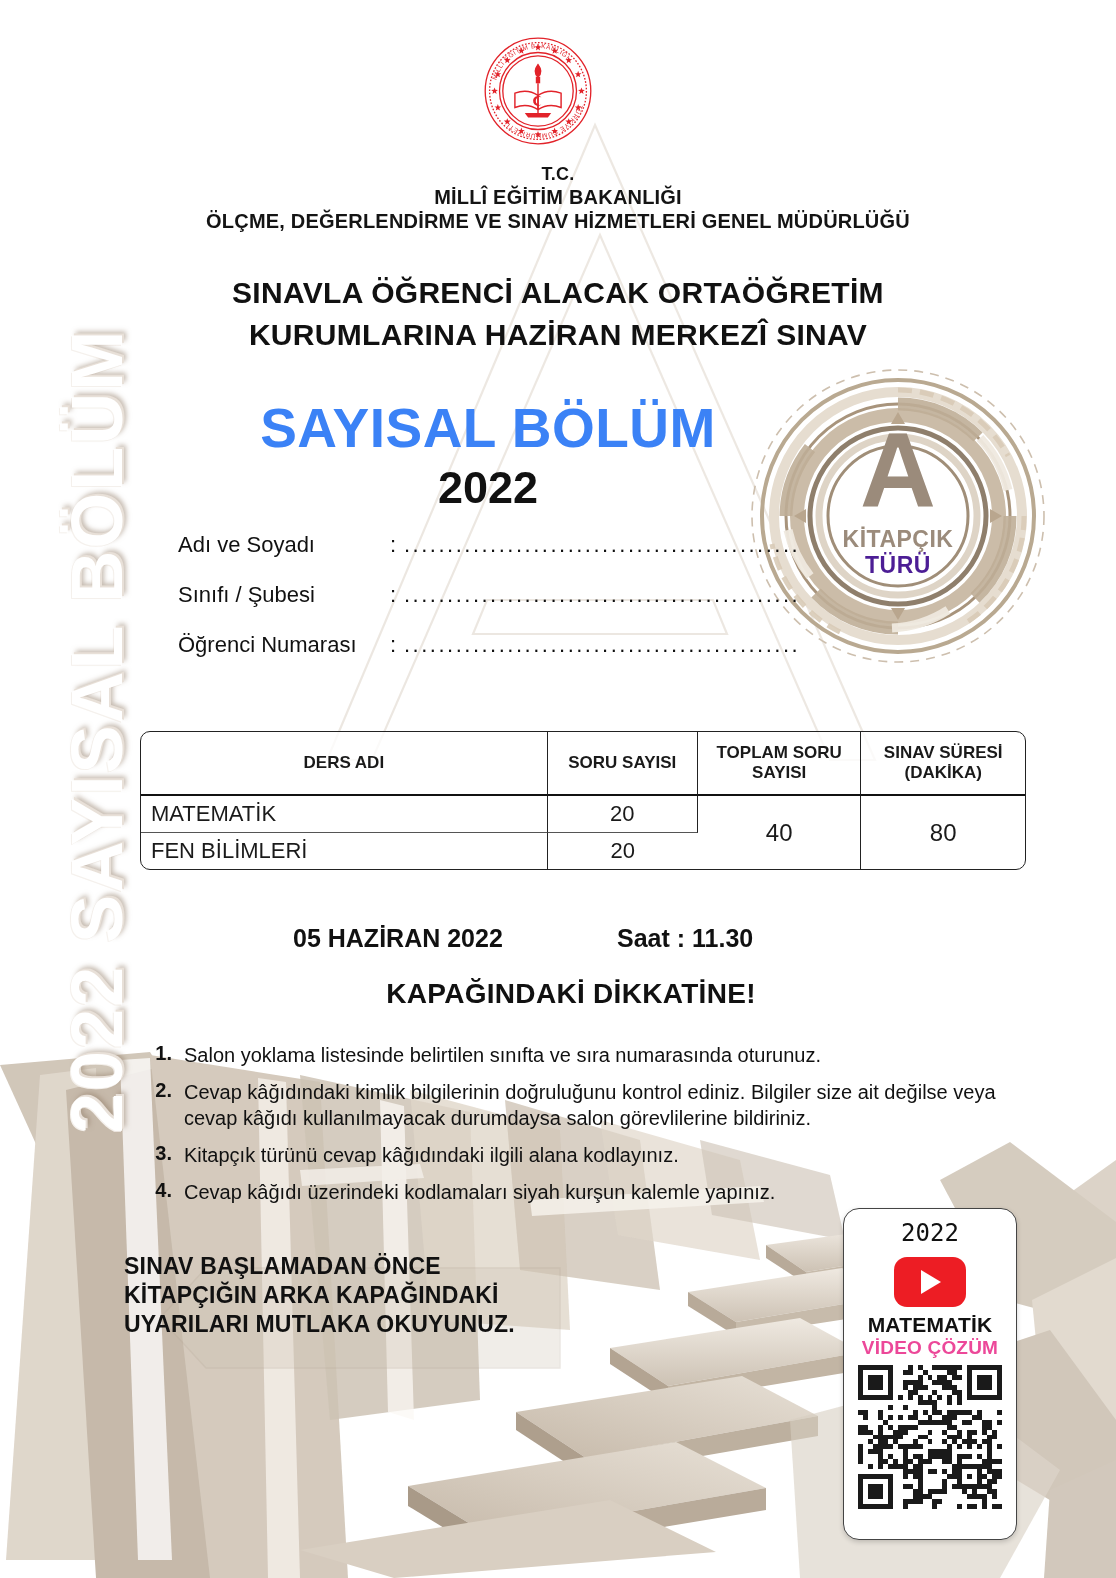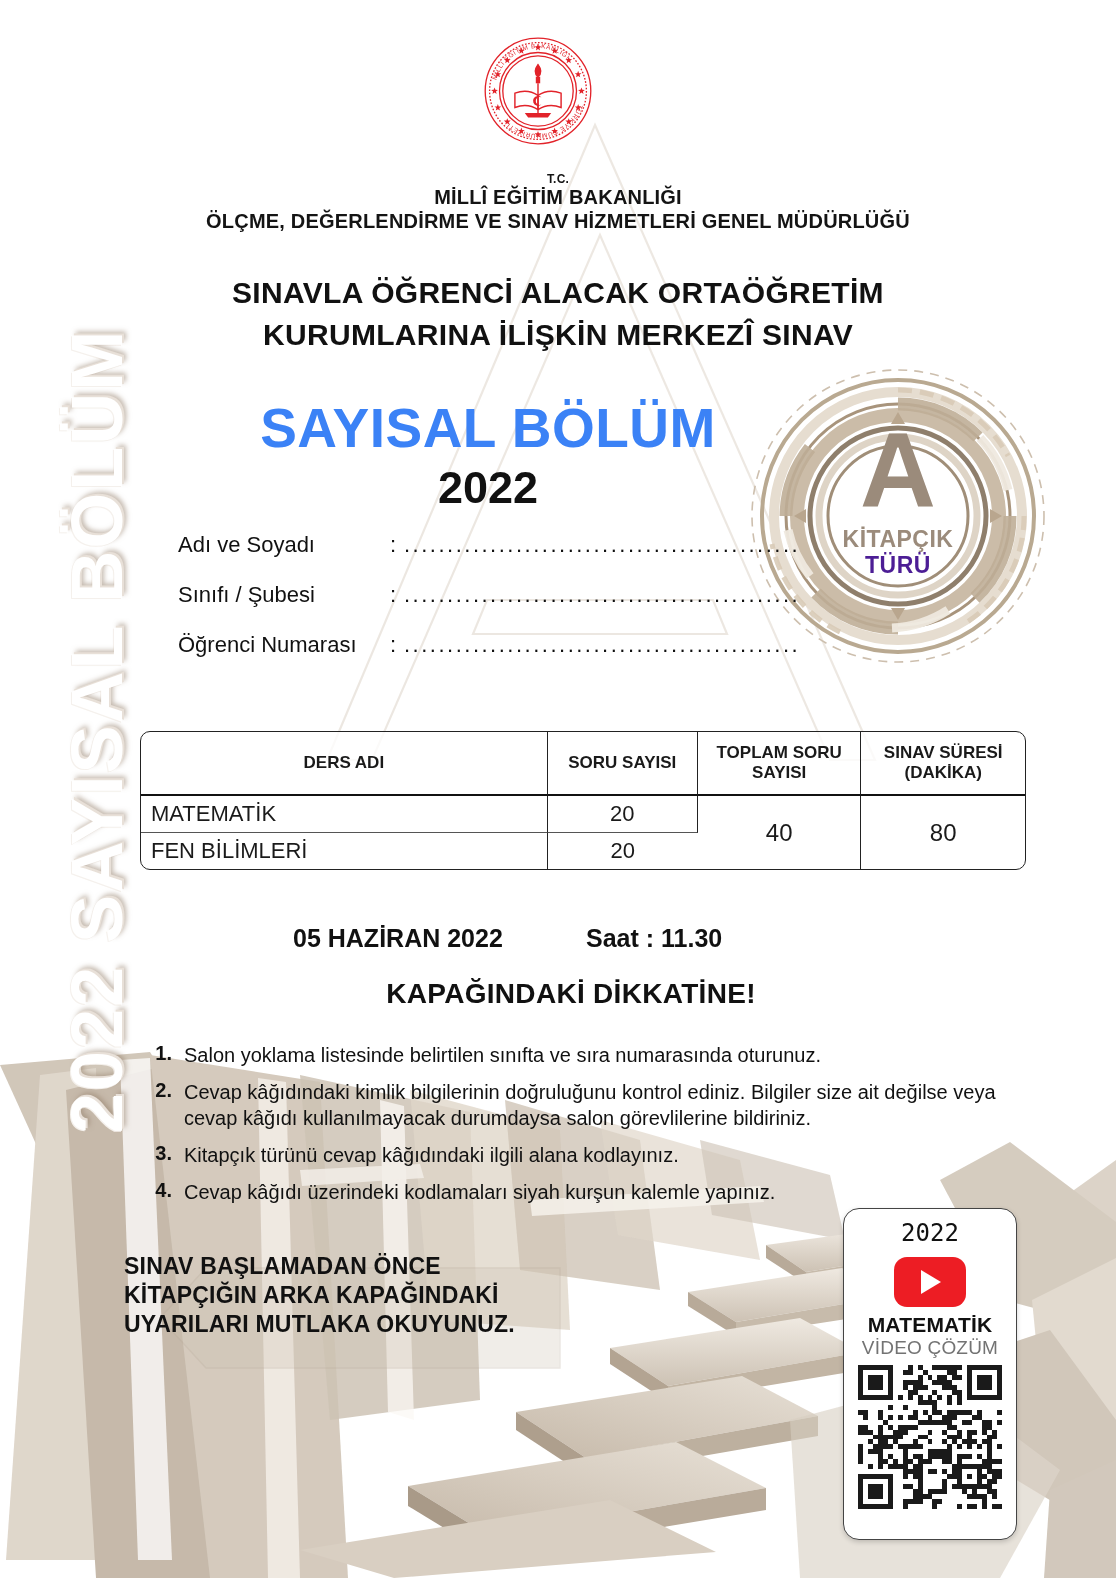--- a/index.html
+++ b/index.html
@@ -20,21 +20,21 @@
     z-index:2;
   }
 
   
   #content{position:absolute;left:0;top:0;width:1116px;height:1578px;z-index:3;}
 
   #logo{position:absolute;left:483px;top:36px;width:110px;height:110px;}
 
   .ministry{position:absolute;left:108px;width:900px;text-align:center;
             font-weight:bold;color:#141414;}
-  #m1{top:172px;font-size:12px;letter-spacing:.2px;}
+  #m1{top:164px;font-size:18px;letter-spacing:.2px;}
   #m2{top:186px;font-size:20px;letter-spacing:.2px;text-align:center;}
   #m3{top:210px;font-size:20px;letter-spacing:.2px;}
 
   .exam-head{position:absolute;left:108px;width:900px;text-align:center;
              font-weight:bold;font-size:30px;color:#111;letter-spacing:.3px;}
   #e1{top:276px;}
   #e2{top:318px;}
 
   #main-title{position:absolute;left:108px;width:760px;text-align:center;
      top:396px;font-size:55px;font-weight:bold;letter-spacing:.5px;color:#3b82f6;}
@@ -71,21 +71,21 @@
            border-bottom:2.5px solid #111;}
   tbody td{font-size:22px;font-weight:normal;height:36px;}
   td.ders{text-align:left;padding-left:10px;}
   tbody tr:first-child td.ders,tbody tr:first-child td.soru{border-bottom:1px solid #555;}
   td.span{border-bottom:none;font-size:24px;}
 
   
   #date-line{position:absolute;top:924px;left:128px;width:886px;
              font-size:25px;font-weight:bold;color:#111;}
   #date-line .d{position:absolute;left:165px;}
-  #date-line .t{position:absolute;left:458px;}
+  #date-line .t{position:absolute;left:489px;}
 
   #dikkat{position:absolute;top:978px;left:128px;width:886px;text-align:center;
           font-size:28px;font-weight:bold;color:#111;letter-spacing:.3px;}
 
   
   #notes{position:absolute;left:140px;top:1042px;width:900px;}
   .note{display:flex;margin-bottom:11px;}
   .note .num{width:32px;flex:none;text-align:right;padding-right:12px;
              font-size:20px;font-weight:bold;color:#111;}
   .note .txt{flex:1;font-size:20px;line-height:1.3;color:#111;}
@@ -102,21 +102,21 @@
   #qr-card .yr{position:absolute;left:0;top:10px;width:172px;text-align:center;
       font-size:24px;color:#111;font-family:"DejaVu Sans Mono",monospace;}
   #qr-card .play{position:absolute;left:50px;top:48px;width:72px;height:50px;
       background:#ED1D24;border-radius:13px;}
   #qr-card .play:after{content:"";position:absolute;left:27px;top:13px;
       border-left:20px solid #fff;border-top:12px solid transparent;
       border-bottom:12px solid transparent;}
   #qr-card .t1{position:absolute;left:0;top:104px;width:172px;text-align:center;
       font-size:21px;font-weight:bold;color:#111;letter-spacing:.2px;}
   #qr-card .t2{position:absolute;left:0;top:128px;width:172px;text-align:center;
-      font-size:19px;font-weight:normal;color:#737373;letter-spacing:.2px;}
+      font-size:19px;font-weight:bold;color:#ec4899;letter-spacing:.2px;}
   #qr-card .qr{position:absolute;left:14px;top:156px;width:144px;height:144px;}
 </style>
 </head>
 <body>
 
 <svg id="bg" viewBox="0 0 1116 1578">
   <defs>
     <linearGradient id="gA" x1="0" y1="0" x2="1" y2="1">
       <stop offset="0" stop-color="#d8cfc4"></stop>
         <stop offset="1" stop-color="#bfb3a4"></stop>
@@ -241,21 +241,21 @@
     <text font-size="11.5" fill="#E2232A" font-family="'Liberation Sans',sans-serif" letter-spacing="1.2">
       <textPath href="#arcBot" startOffset="10%">TÜRKİYE CUMHURİYETİ ·</textPath>
     </text>
   </svg>
 
   <div class="ministry" id="m1">T.C.</div>
   <div class="ministry" id="m2">MİLLÎ EĞİTİM BAKANLIĞI</div>
   <div class="ministry" id="m3">ÖLÇME, DEĞERLENDİRME VE SINAV HİZMETLERİ GENEL MÜDÜRLÜĞÜ</div>
 
   <div class="exam-head" id="e1">SINAVLA ÖĞRENCİ ALACAK ORTAÖĞRETİM</div>
-  <div class="exam-head" id="e2">KURUMLARINA İLİŞKİN MERKEZÎ SINAV</div>
+  <div class="exam-head" id="e2">KURUMLARINA HAZİRAN MERKEZÎ SINAV</div>
 
   <div id="main-title">SAYISAL BÖLÜM</div>
   <div id="main-year">2022</div>
 
   <div id="badge">
     <svg viewBox="0 0 300 300" style="position:absolute;inset:0;">
       <g fill="none">
         <circle cx="150" cy="150" r="146" stroke="#cdbfae" stroke-width="1.6" stroke-dasharray="9 7"></circle>
         <circle cx="150" cy="150" r="136" stroke="#b9a991" stroke-width="4"></circle>
         <circle cx="150" cy="150" r="124" stroke="#e6ddd0" stroke-width="10"></circle>

